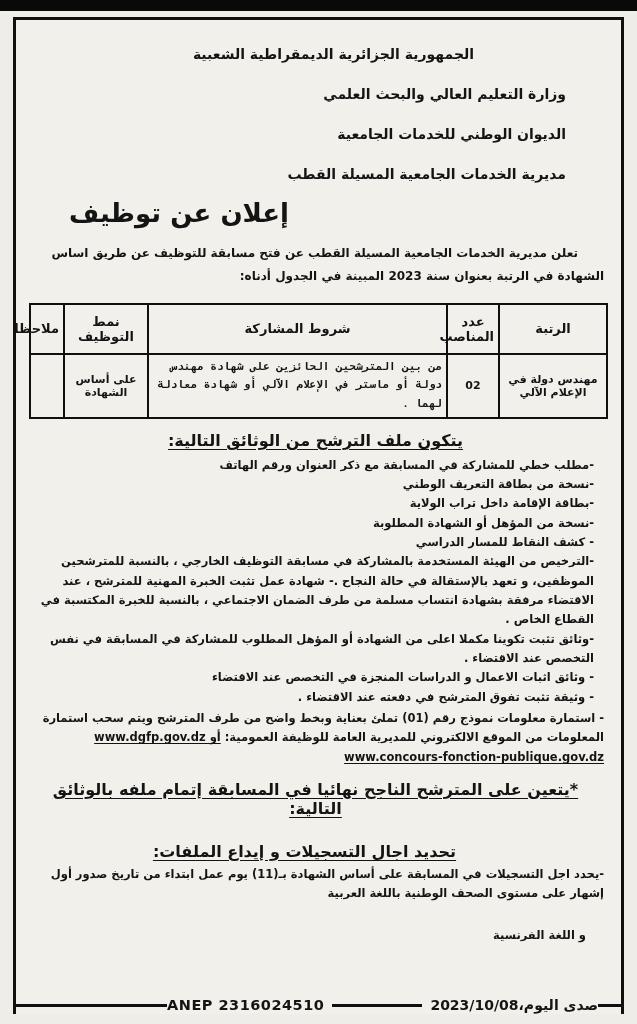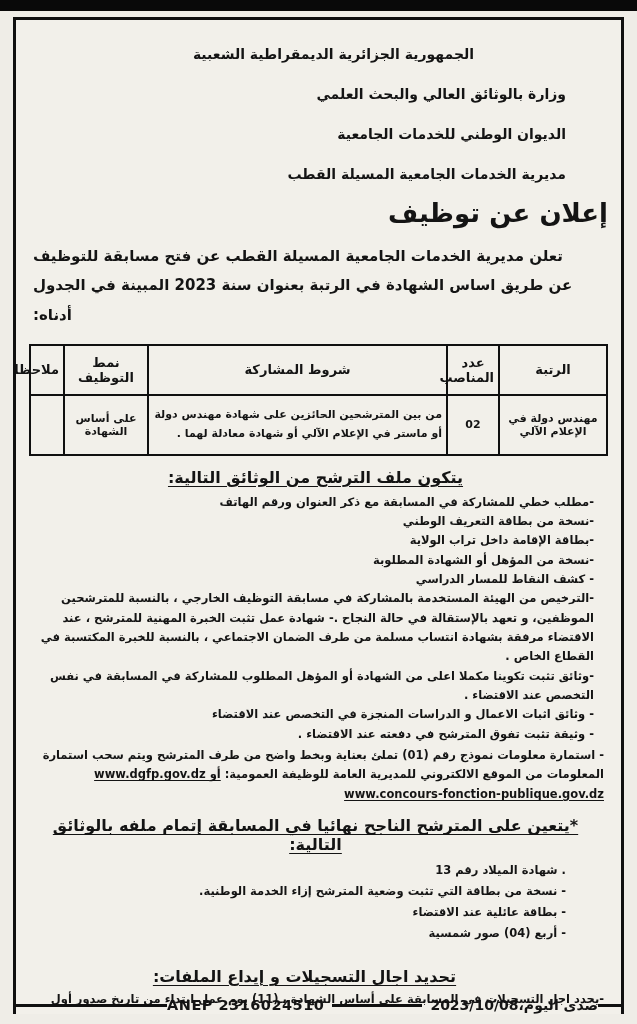--- a/index.html
+++ b/index.html
@@ -12,33 +12,33 @@
   }
   .topbar{position:absolute;top:0;left:0;right:0;height:11px;background:#090909;}
   .frame{
     position:absolute;top:17px;left:13px;right:13px;bottom:10px;
     border:3px solid #101010;border-bottom:none;
     background:#f2f0ea;
     padding:16px 13px 0 13px;box-sizing:border-box;overflow:hidden;
   }
   .republic{text-align:center;font-size:14px;margin:10px 40px 0 70px;}
   .hdr-line{text-align:right;font-size:14px;padding-right:42px;margin-top:24px;}
-  .doc-title{text-align:right;font-size:26px;margin:16px 0 0 40px;font-weight:700;}
-  .intro{font-size:15px;line-height:1.95;text-align:left;margin:14px 4px 0 4px;text-indent:26px;}
+  .doc-title{text-align:left;font-size:26px;margin:16px 0 0 40px;font-weight:700;}
+  .intro{font-size:12px;line-height:1.95;text-align:right;margin:14px 4px 0 4px;text-indent:26px;}
   table.jobs{border-collapse:collapse;width:100%;margin-top:14px;table-layout:fixed;}
   table.jobs th,table.jobs td{border:2px solid #101010;padding:3px 4px;vertical-align:middle;}
   table.jobs th{font-size:13px;text-align:center;height:42px;}
   table.jobs td{font-size:11px;height:52px;}
   .col-rank{width:108px;}
   .col-num{width:52px;}
   .col-cond{width:auto;}
   .col-mode{width:84px;}
   .col-notes{width:34px;font-size:10px;}
   td.c{text-align:center;}
-  td.r{text-align:right;line-height:1.7;}
+  td.r{text-align:right;line-height:1.7;font-family:Liberation Mono, monospace;}
   .sec-heading{font-size:16px;text-align:center;padding-right:6px;margin-top:12px;}
   .sec-heading span{text-decoration:underline;text-underline-offset:3px;}
   ul.doc-list{list-style:none;margin:6px 0 0 0;padding:0 14px 0 0;}
   ul.doc-list li{font-size:11.5px;line-height:1.68;text-align:right;}
   ul.indent2{padding-right:42px;}
   ul.indent2 li{line-height:1.8;}
   .form-line{font-size:11.5px;line-height:1.7;text-align:right;margin:2px 4px 0 4px;}
   .form-line .urls{text-decoration:underline;text-underline-offset:2px;direction:ltr;unicode-bidi:embed;}
   .deadline-item{font-size:11.5px;text-align:right;padding-right:14px;line-height:1.7;}
   .deadline-item.gap{margin-top:22px;padding-right:22px;}
@@ -54,21 +54,21 @@
   .footer .anep{font-size:14.5px;white-space:nowrap;direction:ltr;letter-spacing:0.5px;}
 </style>
 </head>
 <body>
 
 <div class="topbar"></div>
 
 <div class="frame">
 
   <div class="republic">الجمهورية الجزائرية الديمقراطية الشعبية</div>
-  <div class="hdr-line">وزارة بالوثائق العالي والبحث العلمي</div>
+  <div class="hdr-line">وزارة التعليم العالي والبحث العلمي</div>
   <div class="hdr-line">الديوان الوطني للخدمات الجامعية</div>
   <div class="hdr-line">مديرية الخدمات الجامعية المسيلة القطب</div>
 
   <div class="doc-title">إعلان عن توظيف</div>
 
   <p class="intro">تعلن مديرية الخدمات الجامعية المسيلة القطب عن فتح مسابقة للتوظيف عن طريق اساس الشهادة في الرتبة بعنوان سنة 2023 المبينة في الجدول أدناه:</p>
 
   <table class="jobs">
     <colgroup>
       <col class="col-rank">
@@ -109,26 +109,20 @@
     <li>- وثائق اثبات الاعمال و الدراسات المنجزة في التخصص عند الاقتضاء</li>
     <li>- وثيقة تثبت تفوق المترشح في دفعته عند الاقتضاء .</li>
   </ul>
   <p class="form-line">
     <span>- استمارة معلومات نموذج رقم (01) تملئ بعناية وبخط واضح من طرف المترشح ويتم سحب استمارة المعلومات من الموقع الالكتروني للمديرية العامة للوظيفة العمومية: </span><span class="urls">www.dgfp.gov.dz أو www.concours-fonction-publique.gov.dz</span>
   </p>
 
   <div class="sec-heading">
     <span>*يتعين على المترشح الناجح نهائيا في المسابقة إتمام ملفه بالوثائق التالية:</span>
   </div>
-  <ul class="doc-list indent2">
-    <li>. شهادة الميلاد رقم 13</li>
-    <li>- نسخة من بطاقة التي تثبت وضعية المترشح إزاء الخدمة الوطنية.</li>
-    <li>- بطاقة عائلية عند الاقتضاء</li>
-    <li>- أربع (04) صور شمسية</li>
-  </ul>
 
   <div class="sec-heading" style="margin-top:24px;padding-right:28px;">
     <span>تحديد اجال التسجيلات و إيداع الملفات:</span>
   </div>
   <div class="deadline-item" style="margin-top:4px;padding-right:4px;">-يحدد اجل التسجيلات في المسابقة على أساس الشهادة بـ(11) يوم عمل ابتداء من تاريخ صدور أول إشهار على مستوى الصحف الوطنية باللغة العربية</div>
   <div class="deadline-item gap">و اللغة الفرنسية</div>
 
   <div class="footer">
     <div class="seg s1"></div>
     <div class="journal">صدى اليوم،2023/10/08</div>

